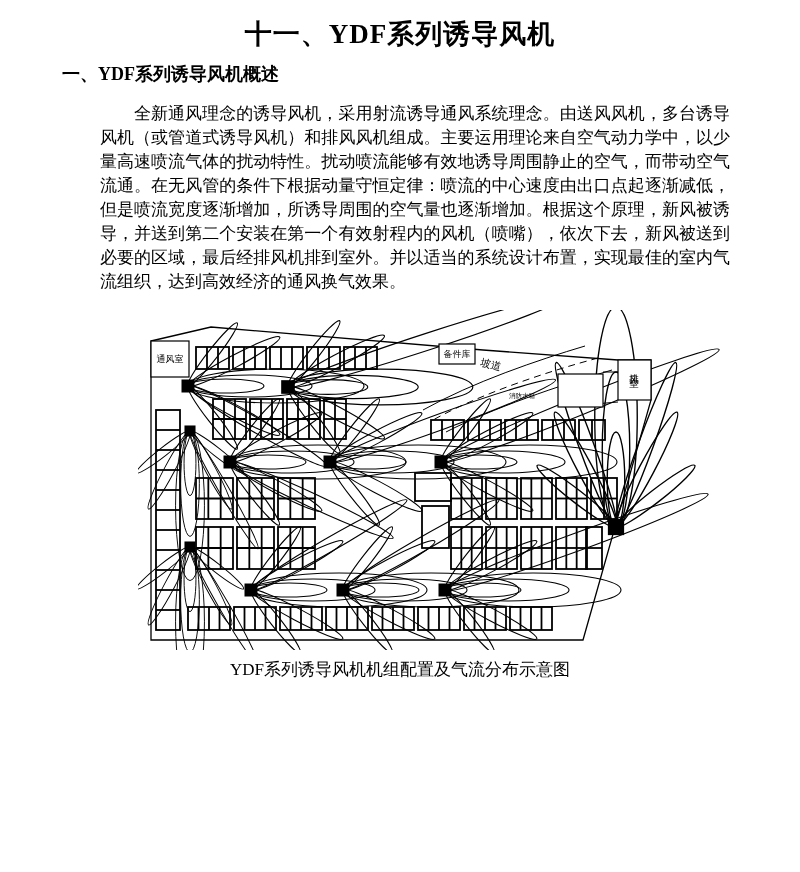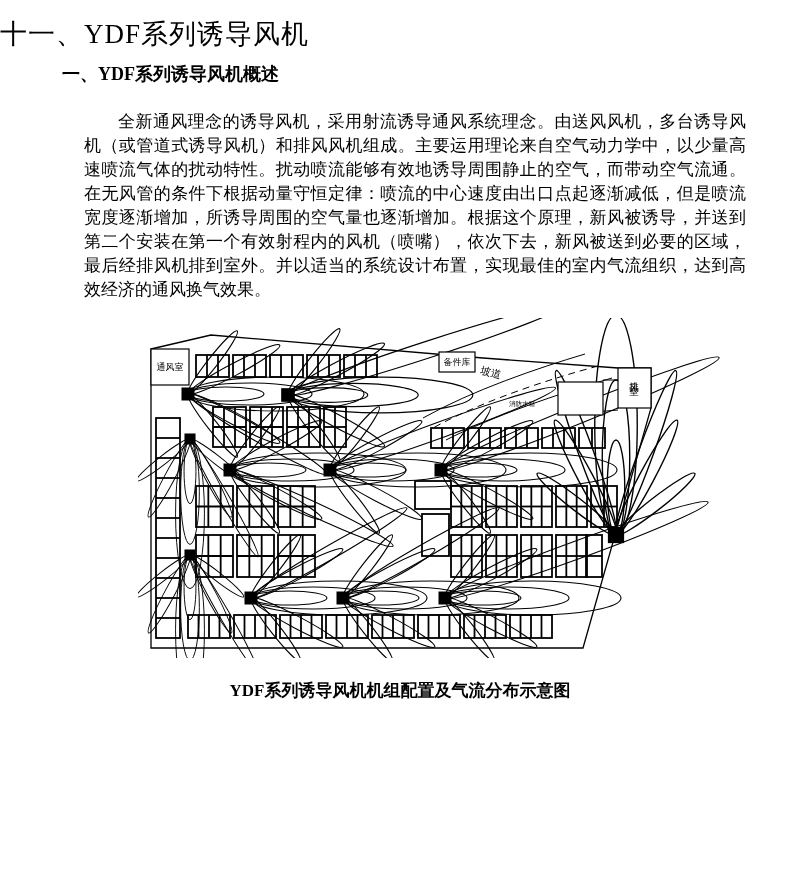--- a/index.html
+++ b/index.html
@@ -3,36 +3,36 @@
 <meta charset="utf-8">
 <style>
   html,body{margin:0;padding:0;}
   body{
     width:800px;height:872px;background:#ffffff;color:#000;
     font-family:"Liberation Serif","DejaVu Serif",serif;
     overflow:hidden;
   }
   .page{width:800px;height:872px;position:relative;}
   h1.title{
-    margin:16px 0 10px 0;
-    font-size:27px;font-weight:normal;letter-spacing:1px;
+    margin:16px 0 10px 0;text-align:center;
+    font-size:27px;font-weight:bold;letter-spacing:1px;
   }
   h2.heading{
-    margin:0 0 24px 62px;font-size:18px;font-weight:bold;
+    margin:0 0 7px 62px;font-size:18px;font-weight:bold;
   }
   .article{
     margin:0 54px 0 84px;font-size:17px;line-height:24px;
     text-align:justify;
   }
-  .article p{margin:0;text-indent:2em;}
+  .article p{margin:16px;text-indent:2em;}
   figure.fig{margin:16px 0 0 0;padding:0;}
   svg.diagram{display:block;margin:0 auto 0 138px;}
   svg text{font-family:"Liberation Serif","DejaVu Serif",serif;fill:#000;}
   figcaption.caption{
-    text-align:center;font-size:17px;font-weight:bold;margin-top:21px;
+    text-align:center;font-size:17px;font-weight:normal;margin-top:8px;
   }
 </style>
 </head>
 <body>
 
 <div class="page">
 
   <h1 class="title">十一、YDF系列诱导风机</h1>
 
   <h2 class="heading">一、YDF系列诱导风机概述</h2>

